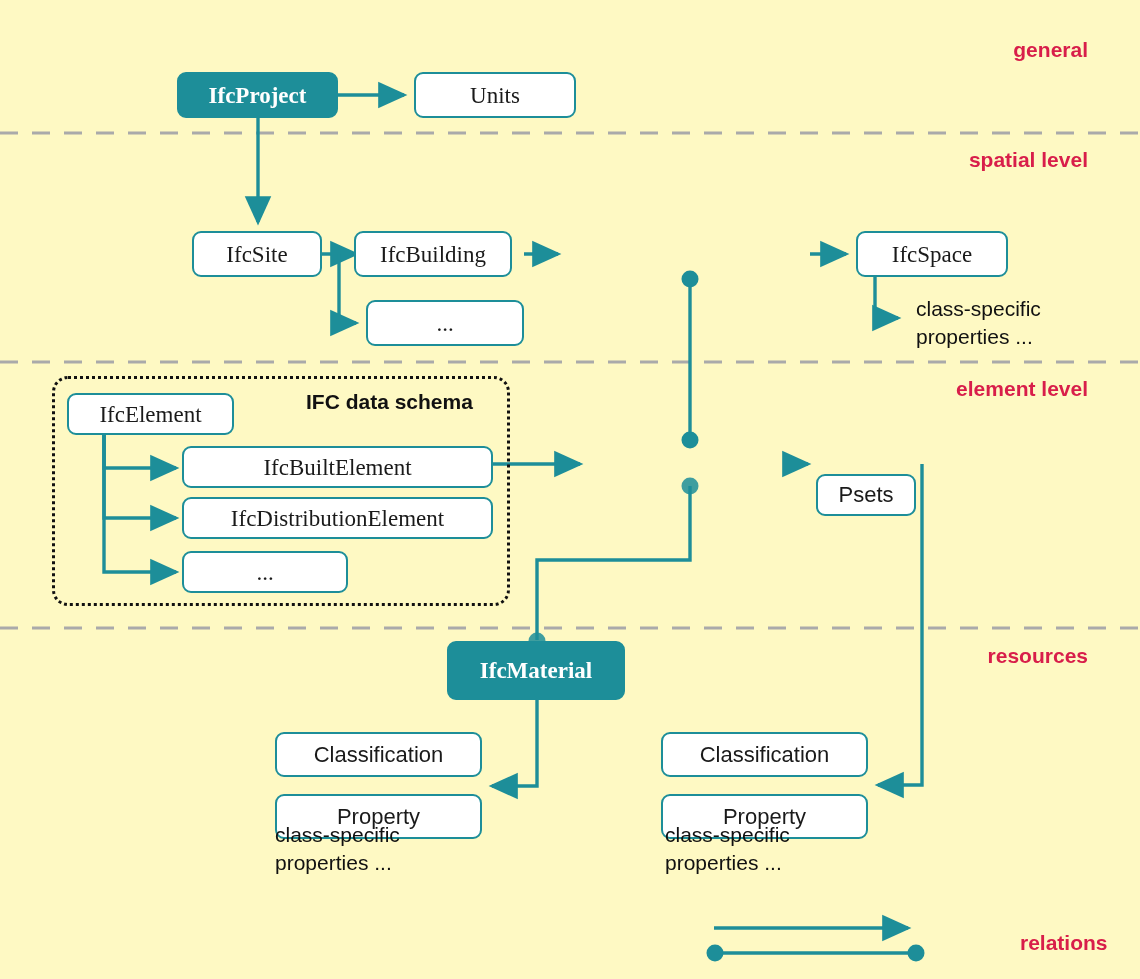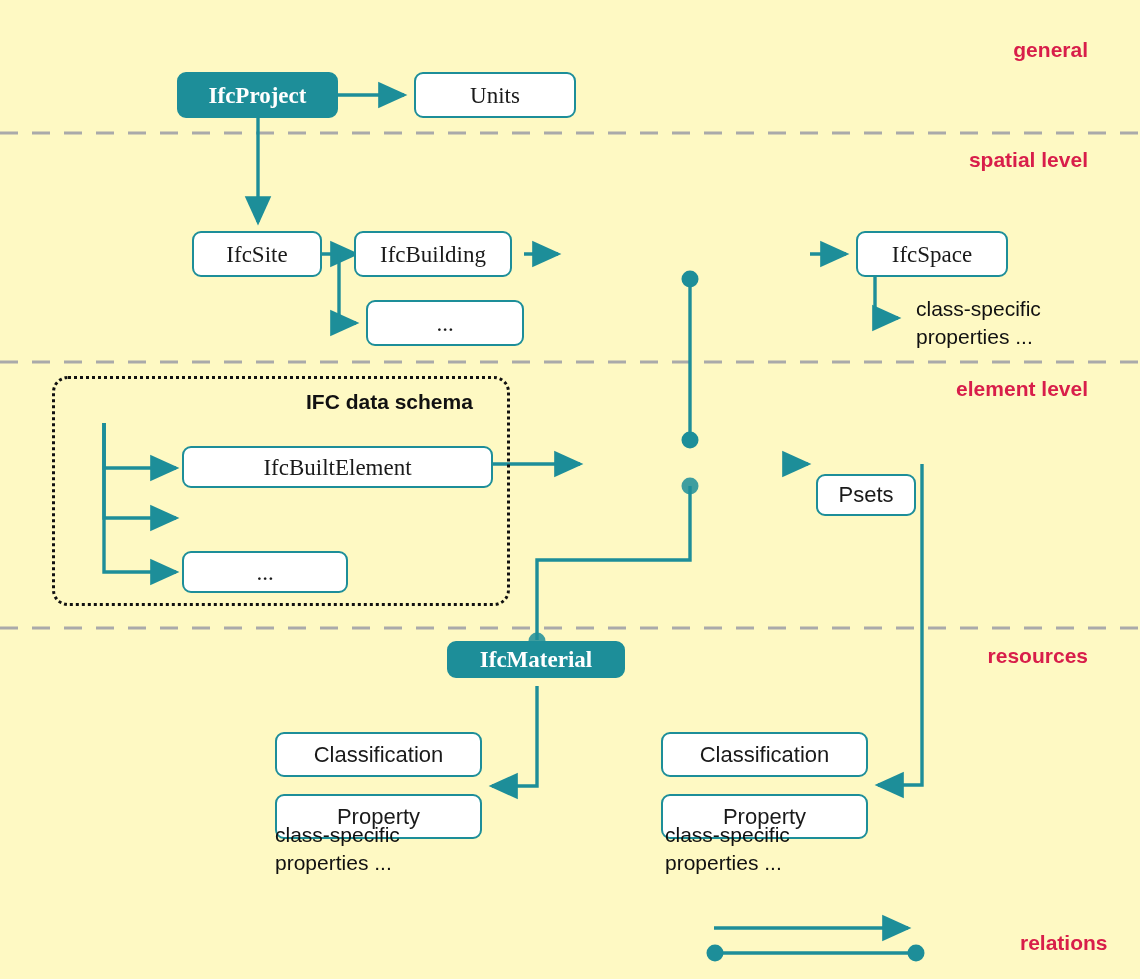--- a/index.html
+++ b/index.html
@@ -183,26 +183,28 @@
   <div class="node" style="left:354px; top:231px; width:158px; height:46px;">IfcBuilding</div>
   <div class="node" style="left:856px; top:231px; width:152px; height:46px;">IfcSpace</div>
   <div class="node" style="left:366px; top:300px; width:158px; height:46px;">...</div>
 
   <div class="annot" style="left:916px; top:295px;">class-specific
 properties ...</div>
 
   <div class="group-box" style="left:52px; top:376px; width:458px; height:230px;"></div>
   <div class="group-title" style="left:306px; top:390px;">IFC data schema</div>
 
+  <div class="node" style="left:67px; top:393px; width:167px; height:42px;">IfcElement</div>
   <div class="node" style="left:182px; top:446px; width:311px; height:42px;">IfcBuiltElement</div>
+  <div class="node" style="left:182px; top:497px; width:311px; height:42px;">IfcDistributionElement</div>
   <div class="node" style="left:182px; top:551px; width:166px; height:42px;">...</div>
 
   <div class="node sans" style="left:816px; top:443px; width:100px; height:42px;">Psets</div>
 
-  <div class="node filled" style="left:447px; top:641px; width:178px; height:37px;text-align:center;">IfcMaterial</div>
+  <div class="node filled" style="left:447px; top:641px; width:178px; height:59px;text-align:center;">IfcMaterial</div>
 
   <div class="node sans" style="left:275px; top:701px; width:207px; height:45px;">Classification</div>
   <div class="node sans" style="left:275px; top:763px; width:207px; height:45px;">Property</div>
   <div class="annot" style="left:275px; top:821px;">class-specific
 properties ...</div>
 
   <div class="node sans" style="left:661px; top:701px; width:207px; height:45px;">Classification</div>
   <div class="node sans" style="left:661px; top:763px; width:207px; height:45px;">Property</div>
   <div class="annot" style="left:665px; top:821px;">class-specific
 properties ...</div>

